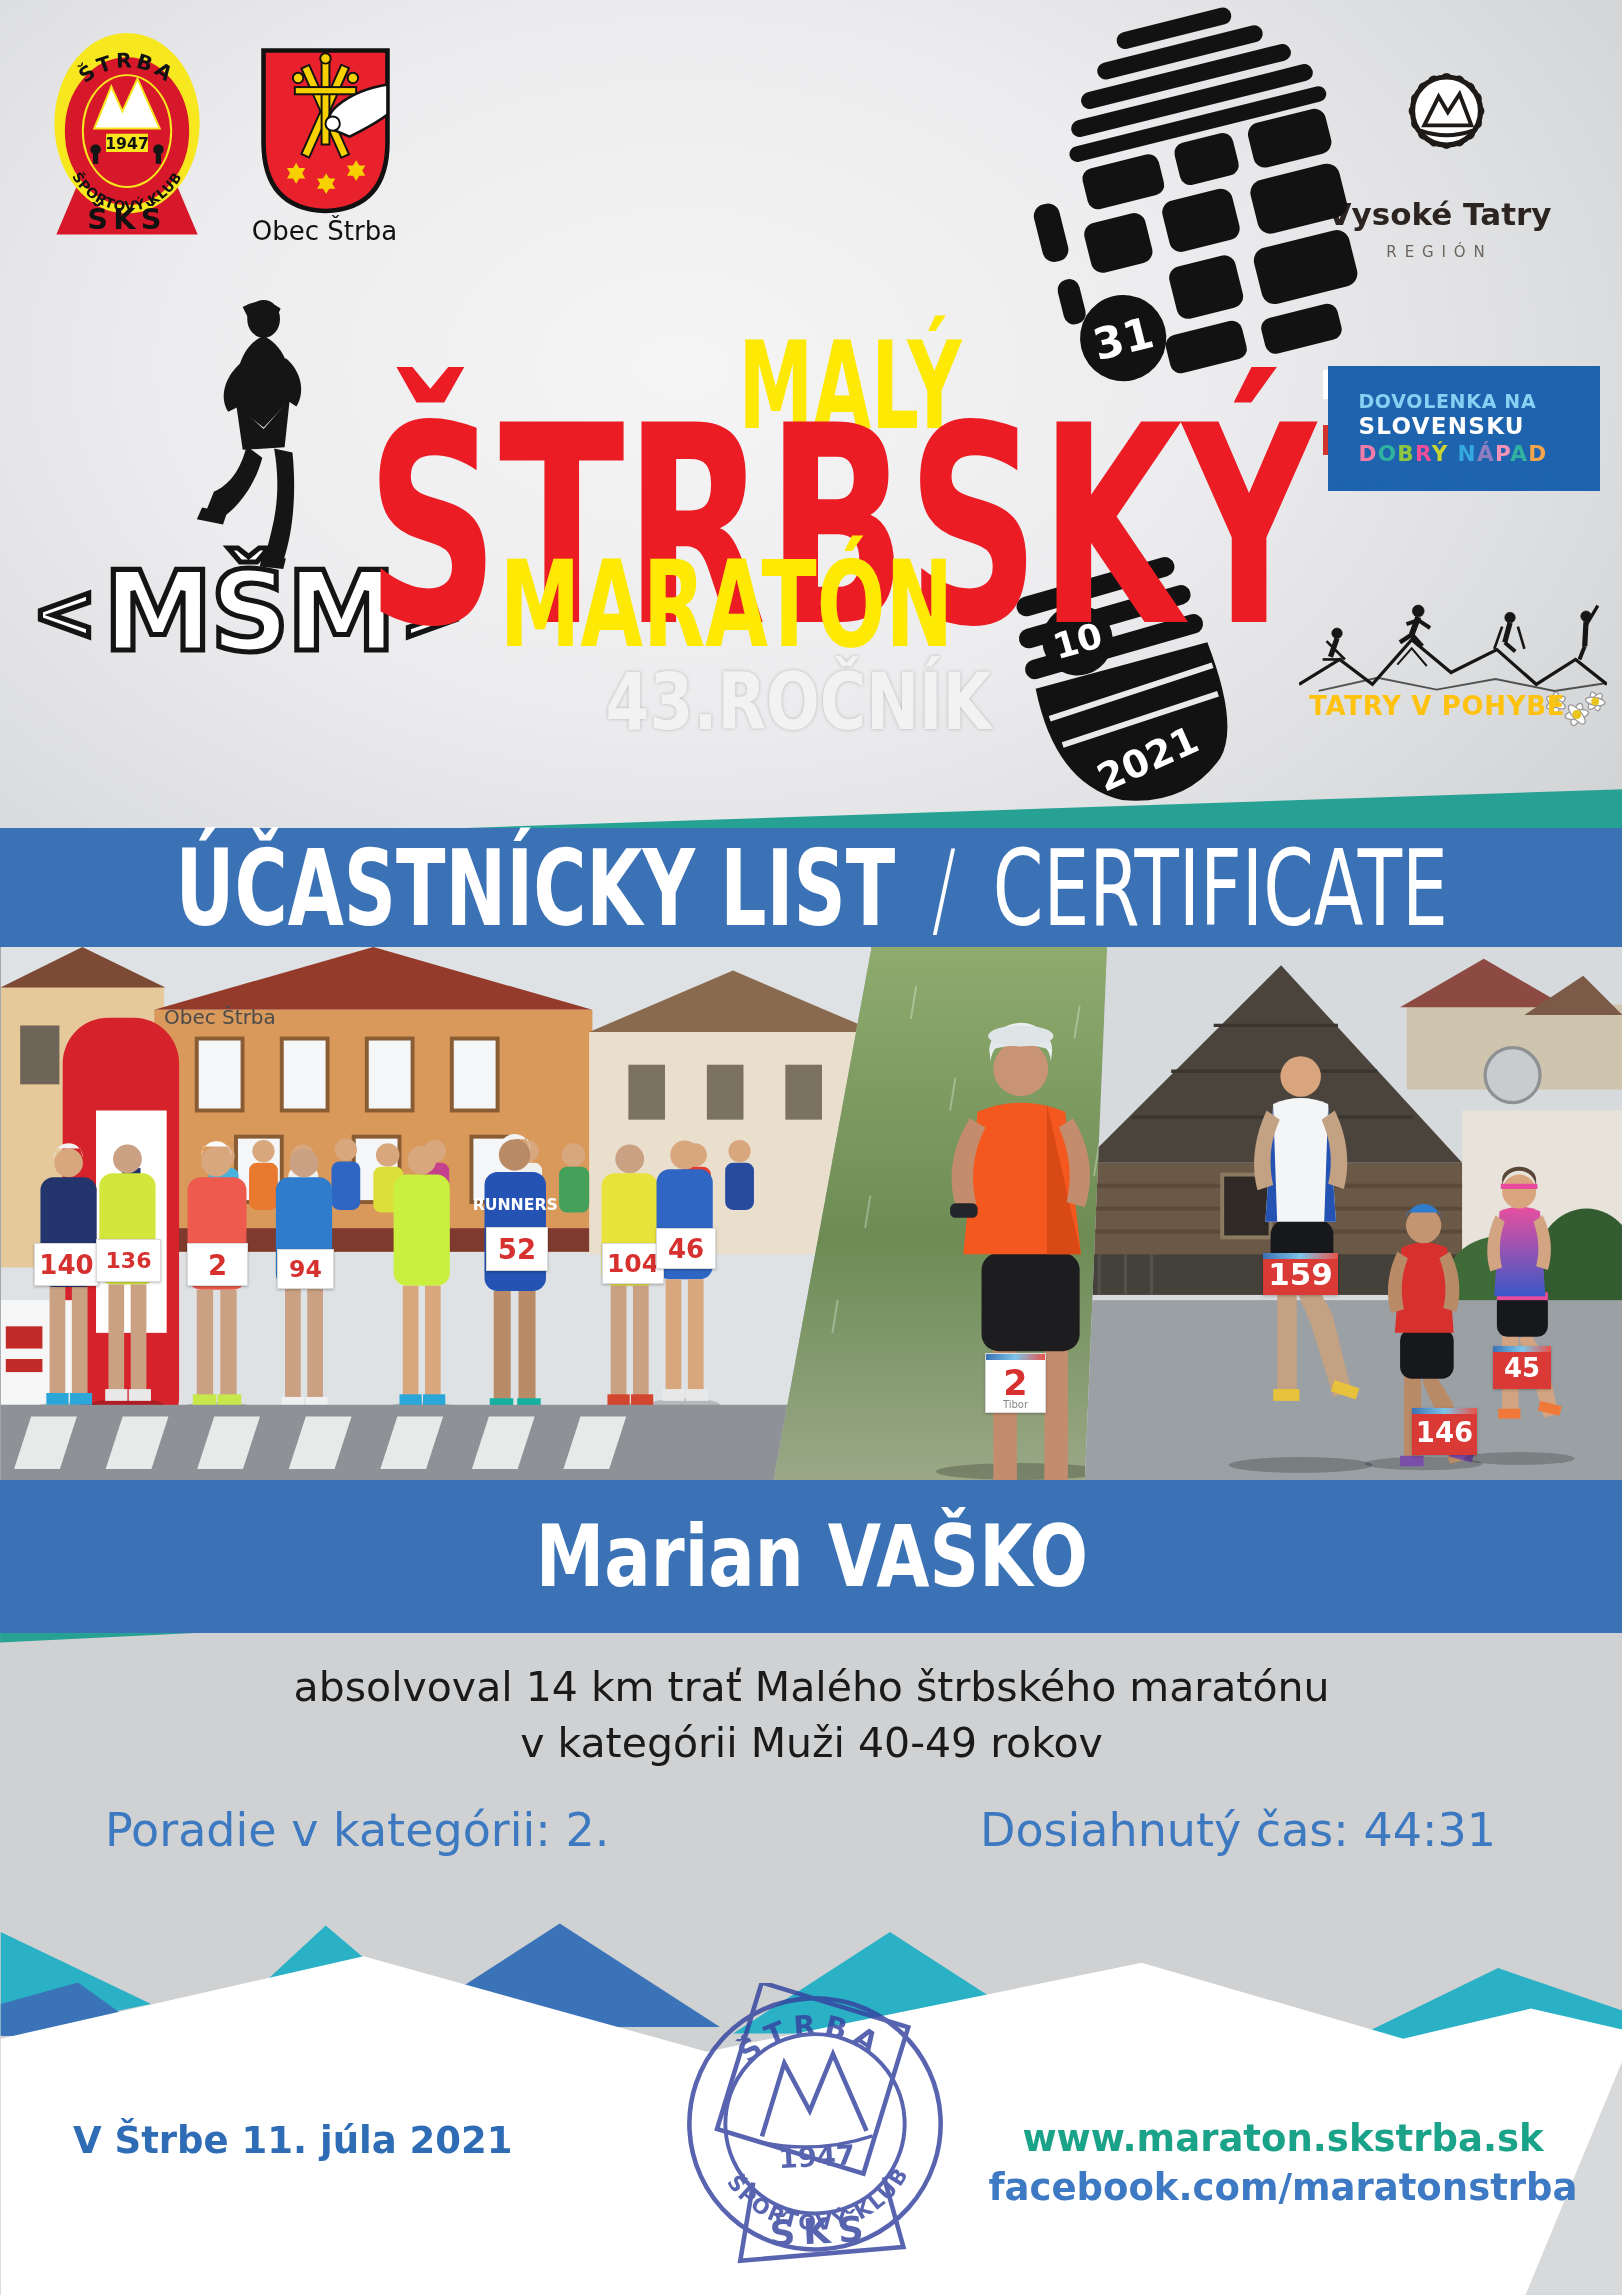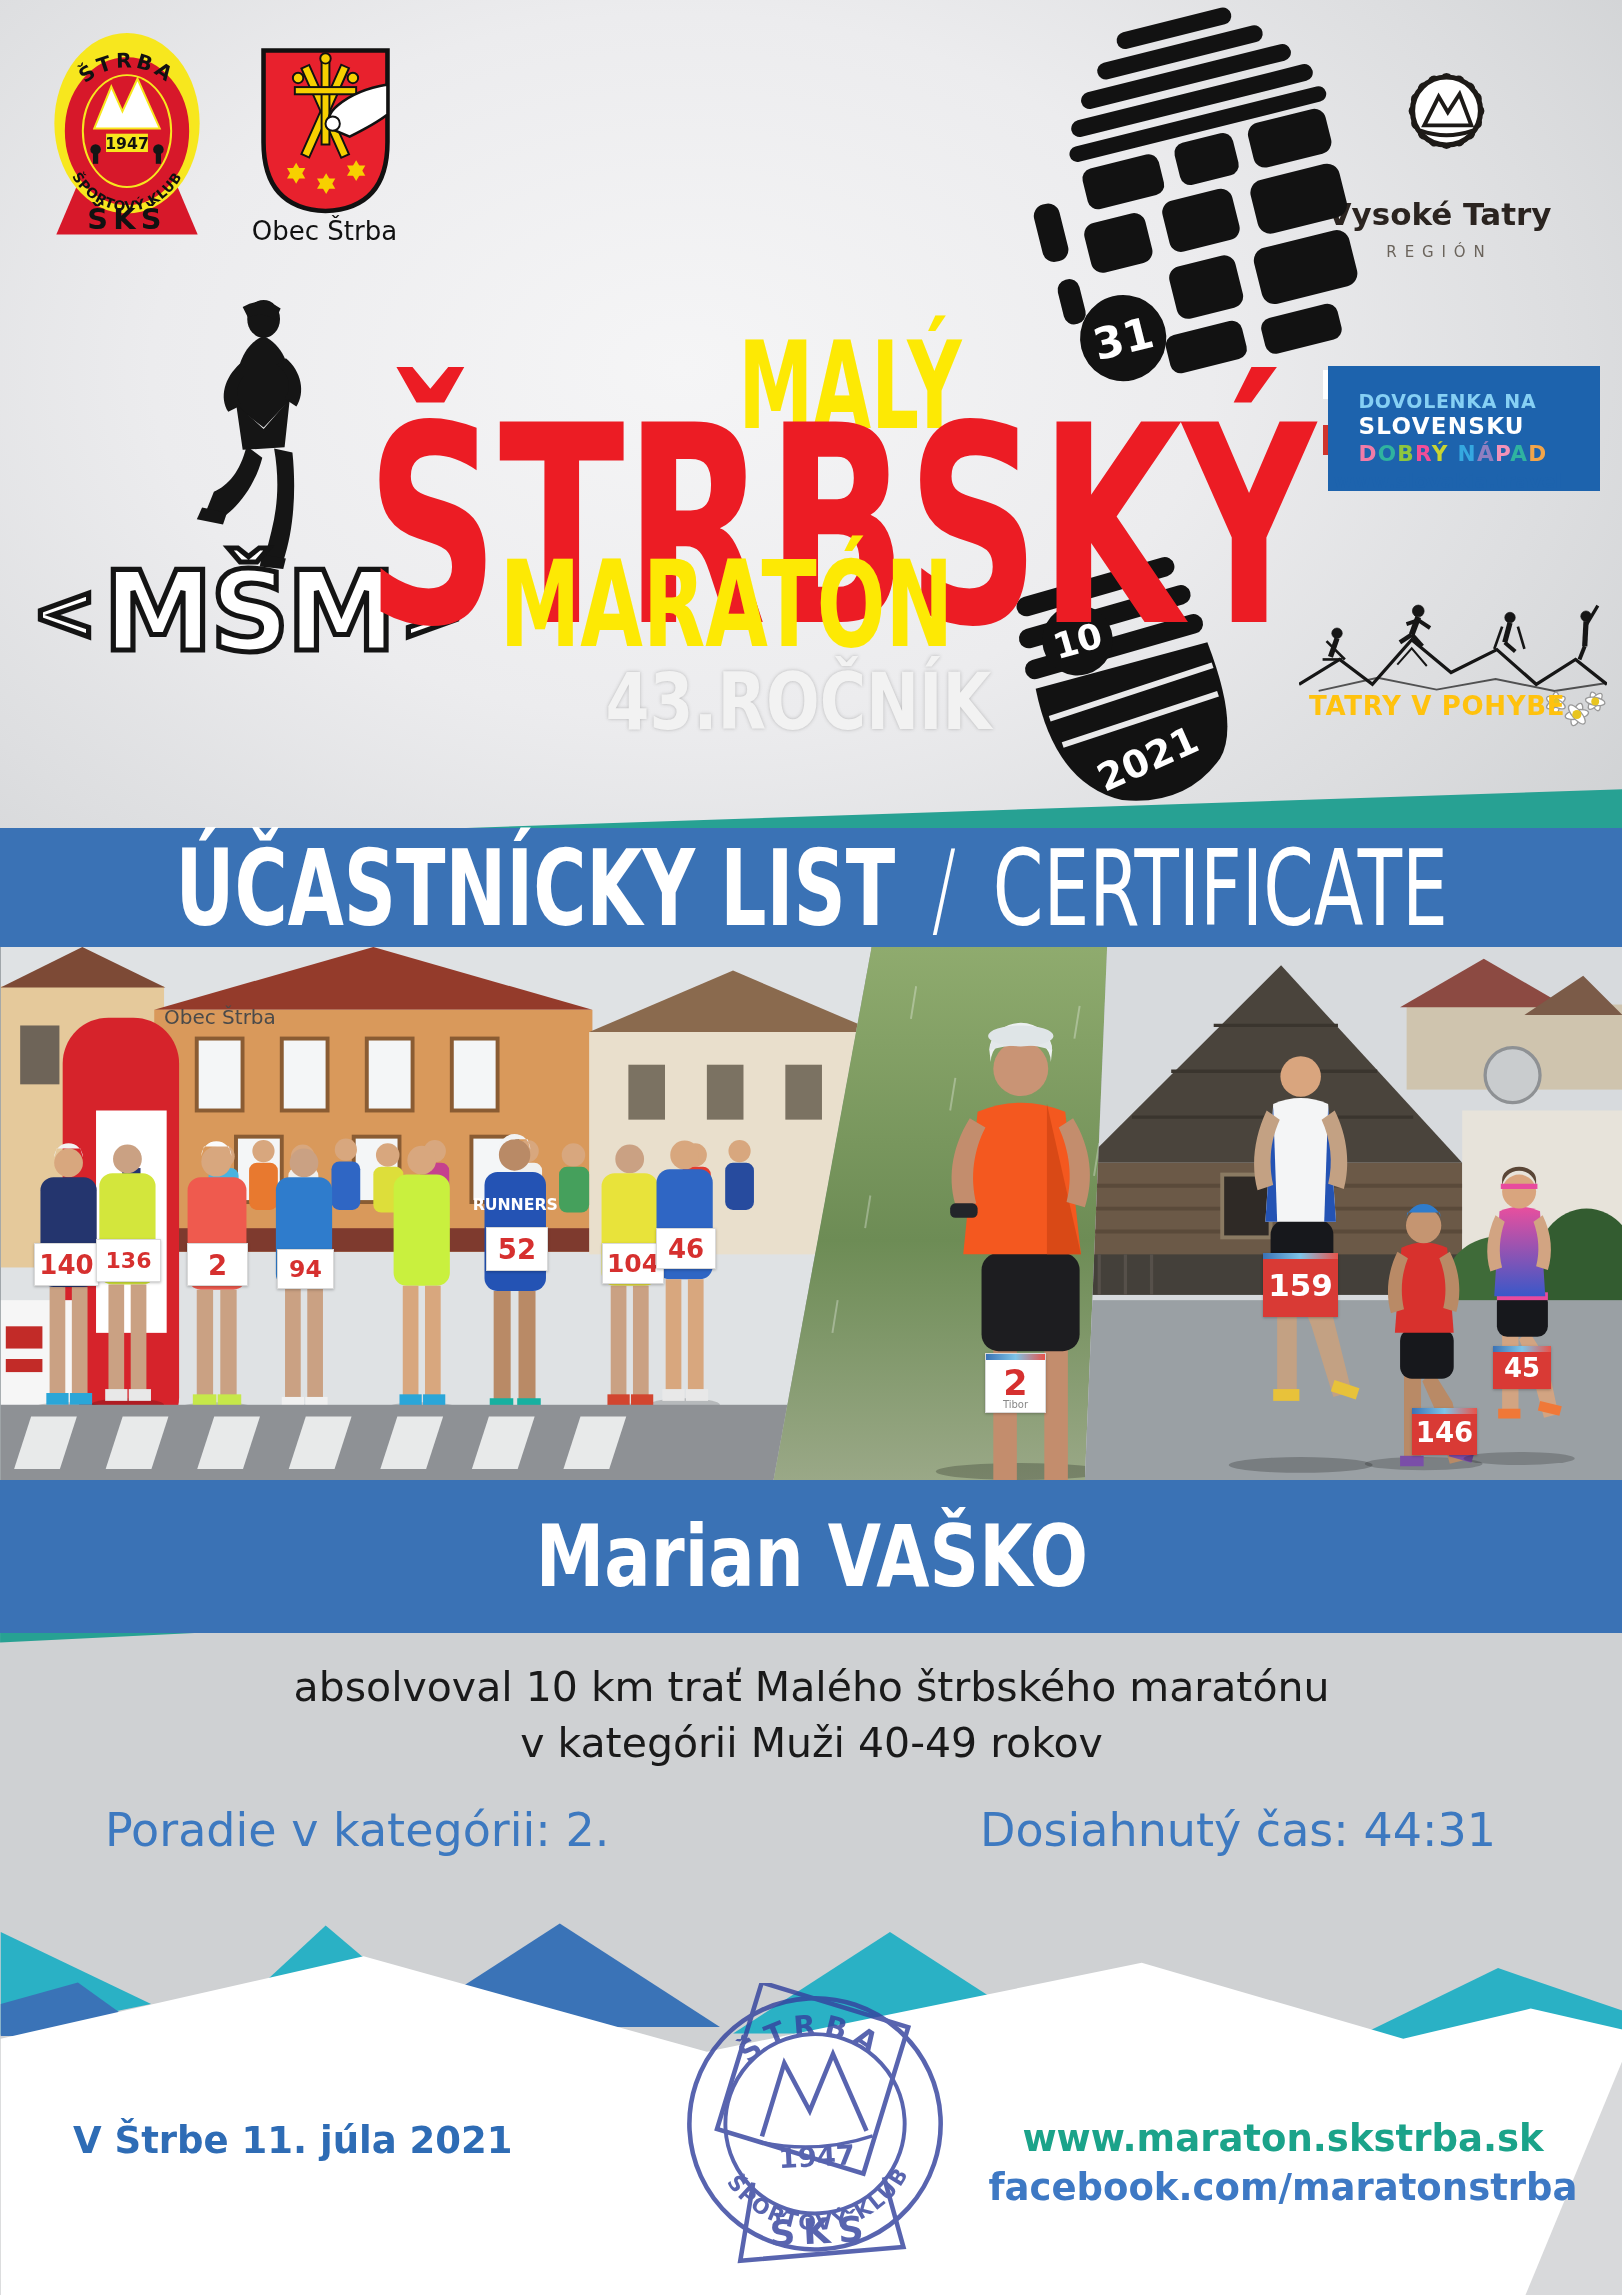--- a/index.html
+++ b/index.html
@@ -566,39 +566,39 @@
         <span>104</span>
       </div>
     <div class="chip" style="left:656px;top:281px;width:58px;height:39px;font-size:26px;">
         <span>46</span>
       </div>
     <div class="chip" style="left:985px;top:406px;width:59px;height:58px;font-size:35px;">
       <div class="hdr"></div>
         <span>2</span>
       <div class="nm">Tibor</div>
     </div>
-    <div class="chip red" style="left:1263px;top:306px;width:75px;height:64px;font-size:31px;text-align:right;">
+    <div class="chip red" style="left:1263px;top:306px;width:75px;height:42px;font-size:31px;text-align:right;">
         <div class="hdr"></div>
         <span>159</span>
       </div>
     <div class="chip red" style="left:1412px;top:461px;width:65px;height:47px;font-size:27.5px;">
         <div class="hdr"></div>
         <span>146</span>
       </div>
     <div class="chip red" style="left:1493px;top:399px;width:58px;height:43px;font-size:26px;">
         <div class="hdr"></div>
         <span>45</span>
       </div>
   </div>
 
   <div class="band band2">
     <div class="inner heavy">Marian VAŠKO</div>
   </div>
 
-  <div class="resline" style="top:1667px;">absolvoval 10 km trať Malého štrbského maratónu</div>
+  <div class="resline" style="top:1667px;">absolvoval 14 km trať Malého štrbského maratónu</div>
   <div class="resline" style="top:1723px;">v kategórii Muži 40-49 rokov</div>
   <div class="blue-res" style="left:105px;top:1807px;">Poradie v kategórii: 2.</div>
   <div class="blue-res" style="left:980px;top:1807px;">Dosiahnutý čas: 44:31</div>
 
   <svg class="abs" style="left:0;top:1870px" width="1623" height="425" viewBox="0 0 2480 650">
     <g fill="#2ab1c5">
       <polygon points="0,95 230,205 0,252"></polygon>
       <polygon points="330,240 497,85 680,240"></polygon>
       <polygon points="1120,250 1360,95 1600,250"></polygon>
       <polygon points="2060,262 2290,150 2480,215 2480,262"></polygon>

